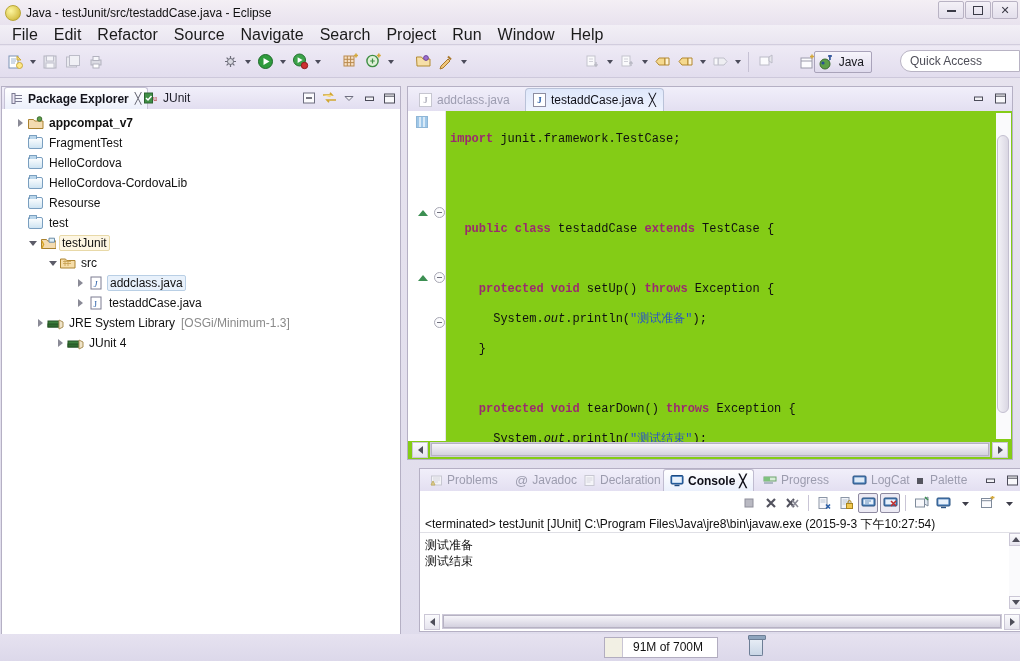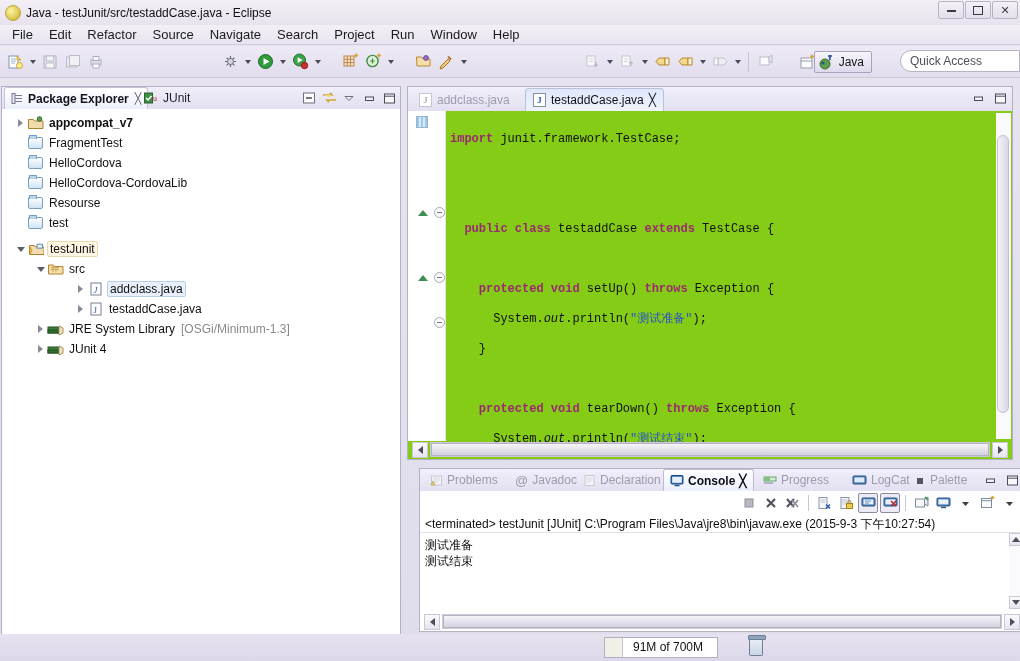--- a/index.html
+++ b/index.html
@@ -45,21 +45,21 @@
   .wb-close { font-size:11px; color:#3a3a46; font-family:"DejaVu Sans", sans-serif;}
 
   
   .menubar {
     position:absolute; left:0; top:25px; width:1020px; height:20px;
     background: linear-gradient(180deg,#f2eff6,#e9e5f0);
     display:flex; align-items:center; padding-left:4px;
     border-bottom:1px solid #d2cdde;
   }
   .menu-item {
-    padding:1px 8px; font-size:13px; color:#1b1b1b; cursor:default;
+    padding:1px 8px; font-size:16px; color:#1b1b1b; cursor:default;
   }
 
   
   .toolbar {
     position:absolute; left:0; top:46px; width:1020px; height:32px;
     background: linear-gradient(180deg,#eeeaf5,#e2ddee);
     border-bottom:1px solid #cdc8db;
     display:flex; align-items:center; padding-left:4px; gap:1px;
   }
   .tb-btn {
@@ -605,32 +605,32 @@
           </span>
         <span class="tlabel">Resourse</span>
       </div>
       <div class="tnode" style="padding-left:25px;">
         <span class="t-ico">
             <span class="folder"></span>
           </span>
         <span class="tlabel">test</span>
       </div>
 
-      <div class="tnode" style="padding-left:12px;margin-top:6px;">
+      <div class="tnode" style="padding-left:24px;">
         <span class="twist open"></span>
         <span class="t-ico">
           <svg width="16" height="14" viewBox="0 0 16 14">
               <path d="M1.5 3.5h5l1.2 1.5h8.3v7.5H1.5z" fill="#f3dbb0" stroke="#a9812e"></path>
               <path d="M9 2.2h5.5v4H9z" fill="#dff0f8" stroke="#6a8ba5"></path>
               <path d="M2 5l1.6 3.5L2 12" stroke="#d9a520" stroke-width="1.4" fill="none"></path>
             </svg>
         </span>
         <span class="tlabel selbold">testJunit</span>
       </div>
-      <div class="tnode" style="padding-left:32px;">
+      <div class="tnode" style="padding-left:44px;">
         <span class="twist open"></span>
         <span class="t-ico">
           <svg width="16" height="14" viewBox="0 0 16 14">
               <path d="M.5 3h5l1.2 1.5h8.3v7.5H.5z" fill="#f6dda9" stroke="#ad8430"></path>
               <path d="M3 5.5h8M3 7.5h8M5 4v6M8 4v6" stroke="#c79f4f" stroke-width=".8"></path>
             </svg>
         </span>
         <span class="tlabel">src</span>
       </div>
       <div class="tnode" style="padding-left:72px;">
@@ -658,21 +658,21 @@
         <span class="t-ico">
           <svg width="17" height="14" viewBox="0 0 17 14">
               <rect x="1" y="5" width="11" height="6" fill="#3c7f3c" stroke="#255225"></rect>
               <rect x="1" y="8" width="11" height="3" fill="#2f6b2f" stroke="#255225"></rect>
               <path d="M12 4l4 2v5l-4 2z" fill="#f0e4c8" stroke="#a98f55"></path>
             </svg>
         </span>
         <span class="tlabel">JRE System Library</span>
         <span class="tdim">[OSGi/Minimum-1.3]</span>
       </div>
-      <div class="tnode" style="padding-left:32px;">
+      <div class="tnode" style="padding-left:32px;margin-left:20px;">
         <span class="twist closed"></span>
         <span class="t-ico">
           <svg width="17" height="14" viewBox="0 0 17 14">
               <rect x="1" y="5" width="11" height="6" fill="#3c7f3c" stroke="#255225"></rect>
               <rect x="1" y="8" width="11" height="3" fill="#2f6b2f" stroke="#255225"></rect>
               <path d="M12 4l4 2v5l-4 2z" fill="#f0e4c8" stroke="#a98f55"></path>
             </svg>
         </span>
         <span class="tlabel">JUnit 4</span>
       </div>

